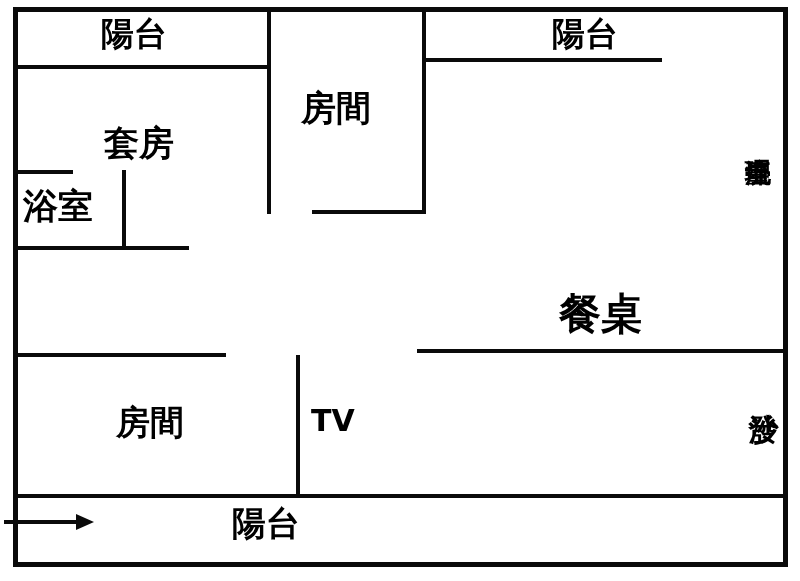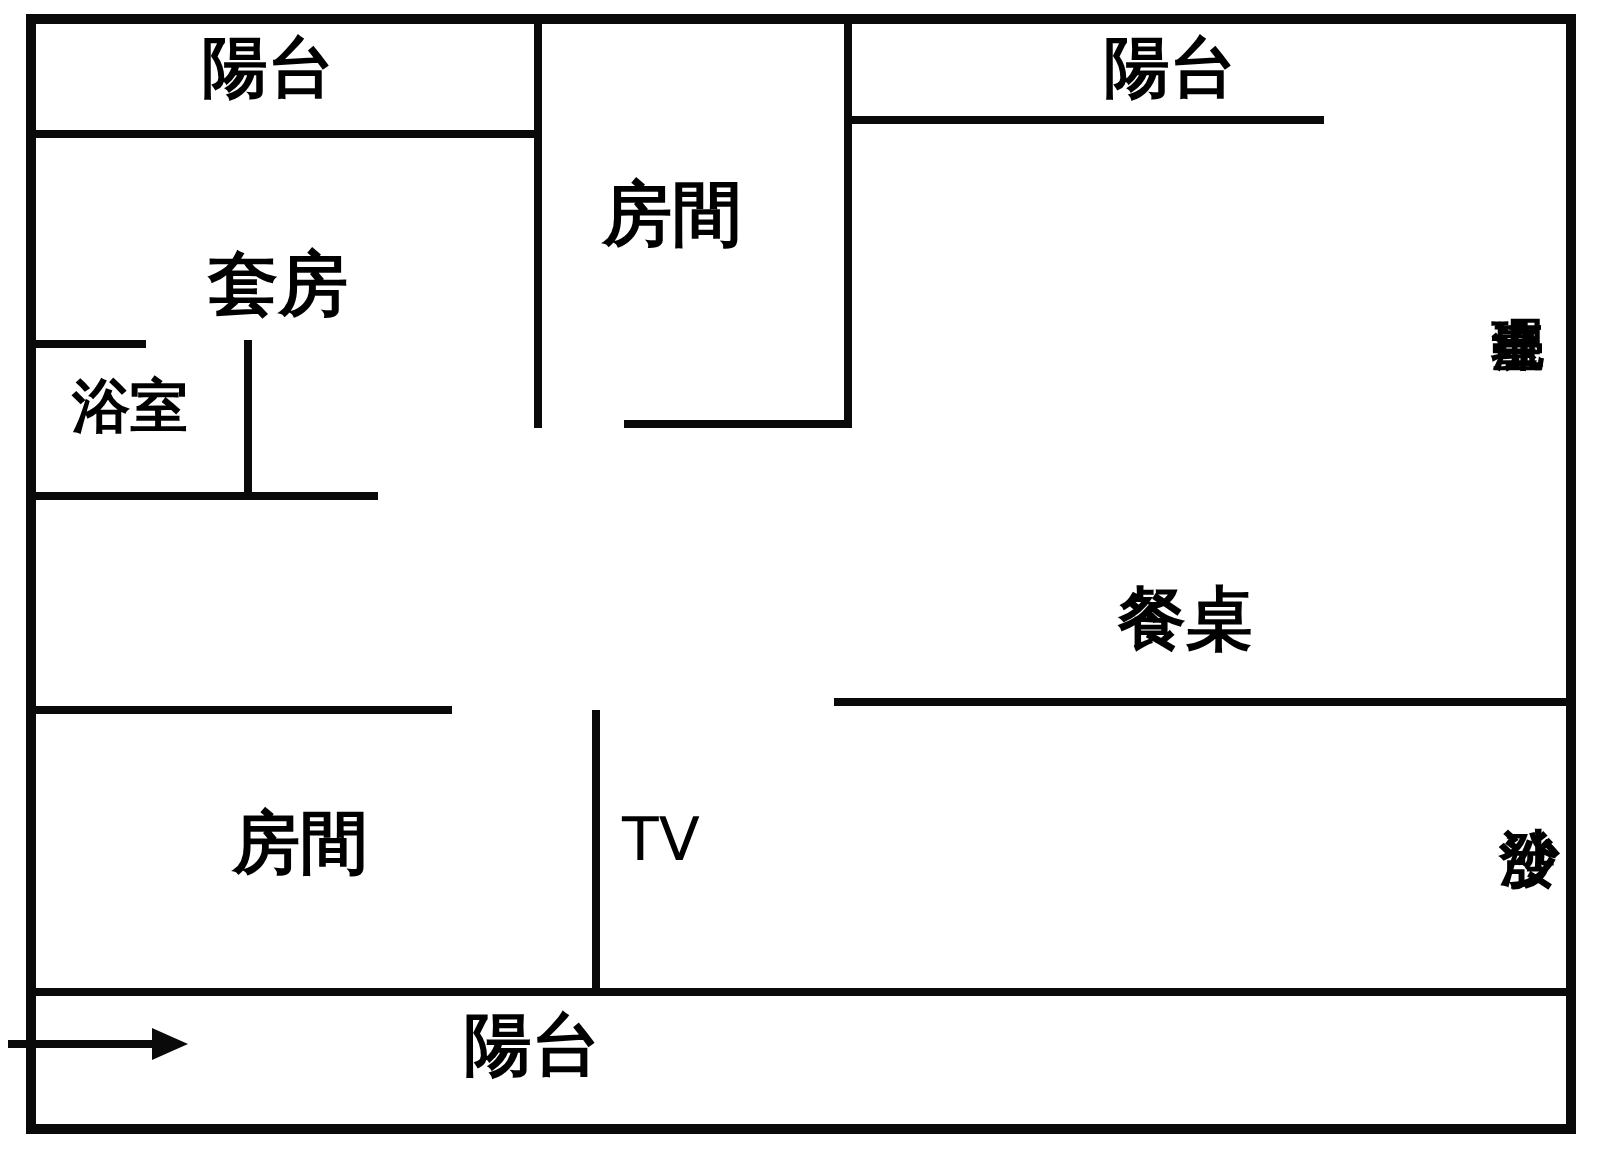--- a/index.html
+++ b/index.html
@@ -94,32 +94,32 @@
     <svg width="96" height="28" viewBox="0 0 96 28">
       <line x1="2" y1="14" x2="76" y2="14" stroke="#0a0a0a" stroke-width="4"></line>
       <polygon points="74,6 92,14 74,22" fill="#0a0a0a"></polygon>
     </svg>
   </div>
 
   <div class="label" style="left:101px; top:17px; font-size:33px;">陽台</div>
 
   <div class="label" style="left:104px; top:98px; font-size:35px;margin-top:28px;">套房</div>
 
-  <div class="label" style="left:36px; top:189px; font-size:29px;">浴室</div>
+  <div class="label" style="left:23px; top:189px; font-size:35px;">浴室</div>
 
   <div class="label" style="left:301px; top:91px; font-size:35px;">房間</div>
 
   <div class="label" style="left:552px; top:17px; font-size:33px;">陽台</div>
 
 
   <div class="label" style="left:116px; top:405px; font-size:34px;">房間</div>
 
-  <div class="label" style="left:559px; top:293px; font-size:34px;">餐桌</div>
+  <div class="label" style="left:559px; top:293px; font-size:42px;">餐桌</div>
 
   <div class="label" style="left:232px; top:506px; font-size:34px;">陽台</div>
 
   <div class="label vertical" style="left:745px; top:137px; font-size:26px;">流理臺</div>
 
   <div class="label vertical" style="left:748px; top:389px; font-size:30px;">沙發</div>
 
-  <div class="label light" style="left:311px; top:406px; font-size:30px;">TV</div>
+  <div class="label light" style="left:311px; top:406px; font-size:30px;font-weight:bold;">TV</div>
 
 </div>
 
 </body></html>

